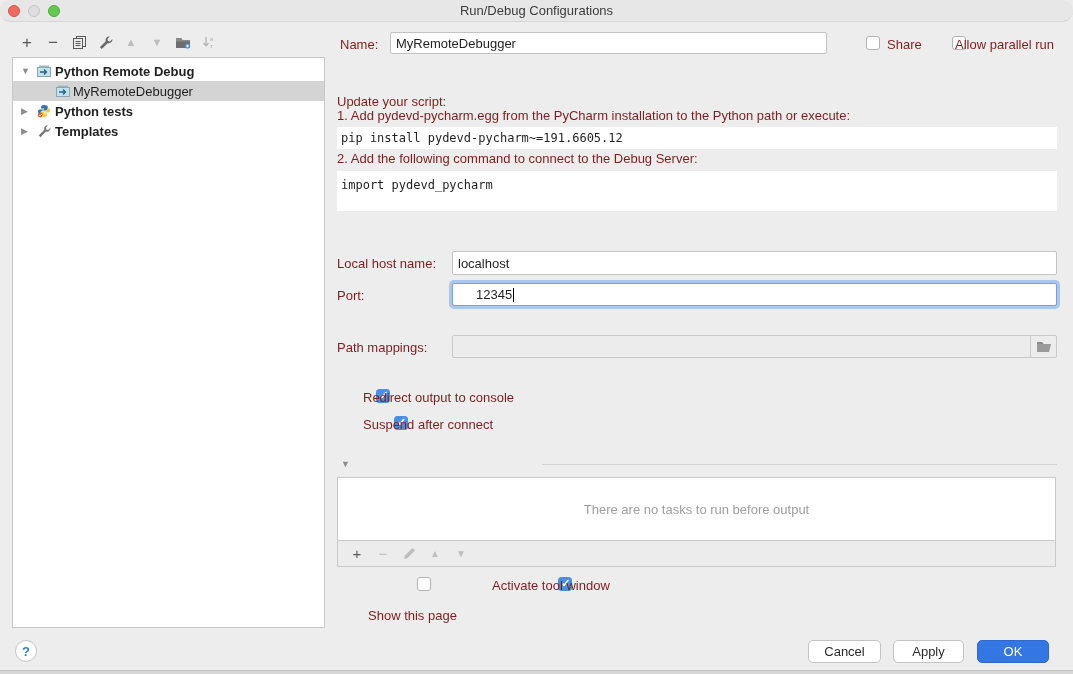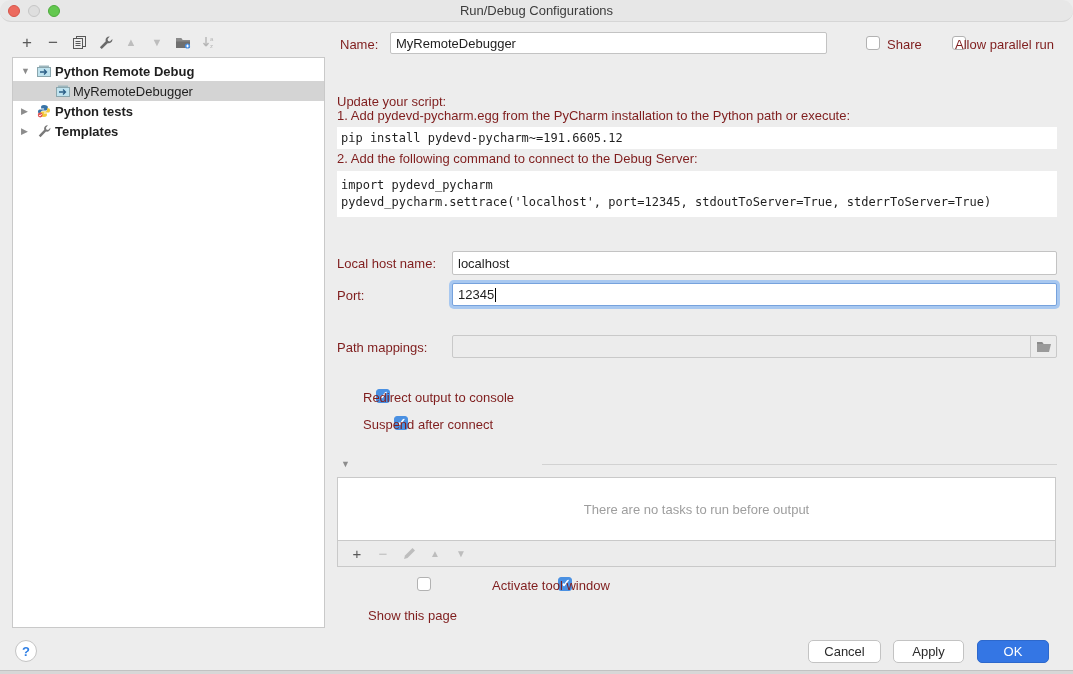--- a/index.html
+++ b/index.html
@@ -43,21 +43,21 @@
   .lab { font-size:13px; color:#7f1d1d; white-space:nowrap; }
   input.field, .field {
     border:1px solid #c3c3c3; background:#ffffff; border-radius:2px;
     font-family:"Liberation Sans", sans-serif; font-size:13px; color:#1f1f1f;
     padding:0 5px; outline:none;
   }
   .focus-ring {
     border:1px solid #76a2dd;
     box-shadow:0 0 0 3px #a8c8f0;
     background:#fff; border-radius:2px;
-    display:flex; align-items:center; padding:0 5px; font-size:13px;
+    display:flex; align-items:center; padding:0 23px; font-size:13px;
   }
   .caret { display:inline-block; width:1px; height:14px; background:#000; margin-left:1px; vertical-align:middle; }
   .codeband {
     background:#ffffff; font-family:"DejaVu Sans Mono","Liberation Mono",monospace;
     font-size:12px; color:#1f1f1f; white-space:pre;
   }
   .checkbox {
     width:14px; height:14px; border:1px solid #b2b2b2; border-radius:3px;
     background:#ffffff; display:inline-block; position:relative;
   }
@@ -201,21 +201,21 @@
   <span class="abs checkbox" style="left:529px; top:36px"></span>
   <span class="abs lab" style="left:550px; top:37px">Share</span>
   <span class="abs checkbox" style="left:597px; top:36px"></span>
   <span class="abs lab" style="left:618px; top:37px">Allow parallel run</span>
 
   
   <div class="abs lab" style="left:0; top:94px">Update your script:</div>
   <div class="abs lab" style="left:0; top:108px">1. Add pydevd-pycharm.egg from the PyCharm installation to the Python path or execute:</div>
   <div class="abs codeband" style="left:0; top:127px; width:720px; height:22px; line-height:22px; padding-left:4px">pip install pydevd-pycharm~=191.6605.12</div>
   <div class="abs lab" style="left:0; top:151px">2. Add the following command to connect to the Debug Server:</div>
-  <div class="abs codeband" style="left:0; top:171px; width:720px; height:46px; padding:6px 0 15px 4px; line-height:17px"><span>import pydevd_pycharm</span><br><span>pydevd_pycharm.settrace('localhost', port=12345, stdoutToServer=True, stderrToServer=True)</span></div>
+  <div class="abs codeband" style="left:0; top:171px; width:720px; height:40px; padding:6px 0 15px 4px; line-height:17px"><span>import pydevd_pycharm</span><br></div>
 
   
   <span class="abs lab" style="left:0; top:256px">Local host name:</span>
   <input class="abs field" style="left: 115px; top: 251px; width: 605px; height: 24px;" value="localhost">
 
   <span class="abs lab" style="left:0; top:288px">Port:</span>
   <div class="abs focus-ring" style="left:115px; top:283px; width:605px; height:23px">
     <span>12345</span>
       <span class="caret"></span>
   </div>

